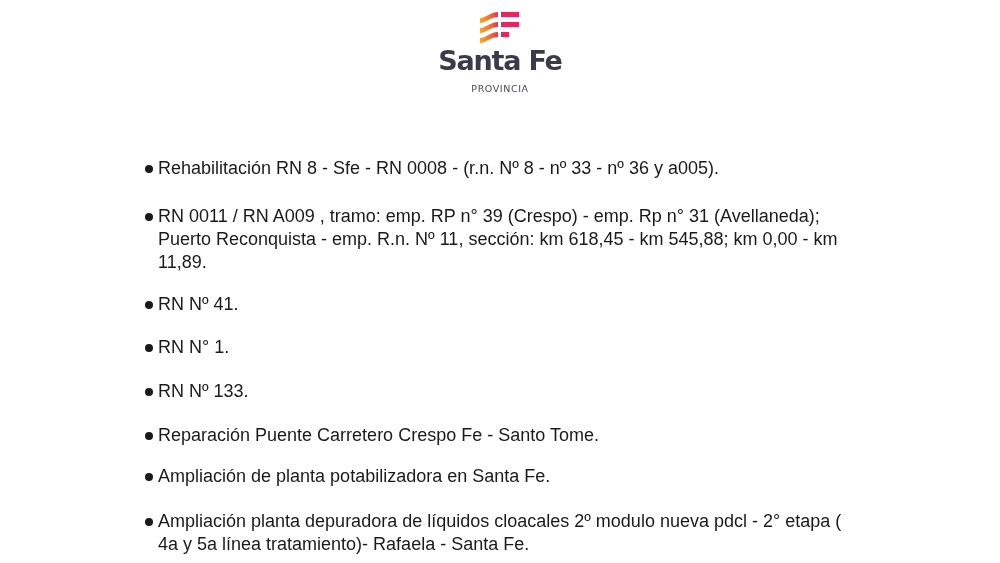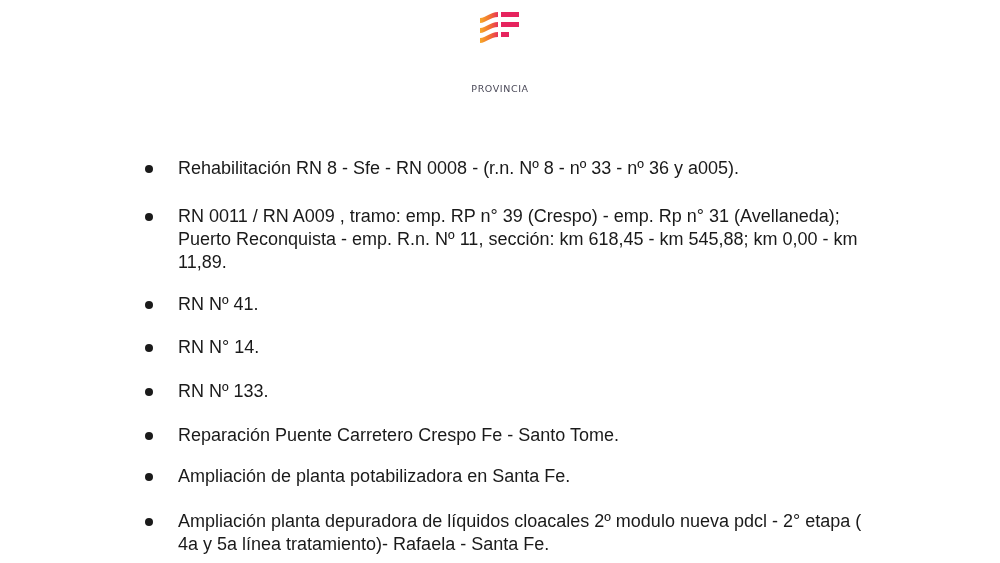--- a/index.html
+++ b/index.html
@@ -73,21 +73,21 @@
     .bullet {
       position: absolute;
       left: 145px;
       width: 8px;
       height: 8px;
       border-radius: 50%;
       background: #1a1a1a;
     }
     .item-text {
       position: absolute;
-      left: 178px;
+      left: 158px;
       width: 730px;
       white-space: pre-line;
     }
   </style>
 </head>
 <body>
 
 <div class="logo">
   <svg class="logo-mark" viewBox="0 0 44 34">
     <defs>
@@ -97,41 +97,42 @@
         <stop offset="1" stop-color="#e8325a"></stop>
       </linearGradient>
     </defs>
     <path d="M2 8 C8 8, 12 2, 20 2 L20 7 C12 7, 8 13, 2 13 Z" fill="url(#g1)"></path>
     <path d="M2 18 C8 18, 12 12, 20 12 L20 17 C12 17, 8 23, 2 23 Z" fill="url(#g1)"></path>
     <path d="M2 28 C8 28, 12 22, 20 22 L20 27 C12 27, 8 33, 2 33 Z" fill="url(#g1)"></path>
     <rect x="23" y="2" width="18" height="5" fill="#e6245e"></rect>
     <rect x="23" y="12" width="18" height="5" fill="#e6245e"></rect>
     <rect x="23" y="22" width="8" height="5" fill="#e6245e"></rect>
   </svg>
+  <div class="logo-title">Santa Fe</div>
   <div class="logo-sub">PROVINCIA</div>
 </div>
 
 <ul class="list">
   <li class="item" style="top:157px">
     <span class="bullet" style="top:8px"></span>
     <span class="item-text">Rehabilitación RN 8 - Sfe - RN 0008 - (r.n. Nº 8 - nº 33 - nº 36 y a005).</span>
   </li>
   <li class="item" style="top:205px">
     <span class="bullet" style="top:8px"></span>
     <span class="item-text">RN 0011 / RN A009 , tramo: emp. RP n° 39 (Crespo) - emp. Rp n° 31 (Avellaneda);
 Puerto Reconquista - emp. R.n. Nº 11, sección: km 618,45 - km 545,88; km 0,00 - km
 11,89.</span>
   </li>
   <li class="item" style="top:293px">
     <span class="bullet" style="top:8px"></span>
     <span class="item-text">RN Nº 41.</span>
   </li>
   <li class="item" style="top:336px">
     <span class="bullet" style="top:8px"></span>
-    <span class="item-text">RN N° 14.</span>
+    <span class="item-text">RN N° 1.</span>
   </li>
   <li class="item" style="top:380px">
     <span class="bullet" style="top:8px"></span>
     <span class="item-text">RN Nº 133.</span>
   </li>
   <li class="item" style="top:424px">
     <span class="bullet" style="top:8px"></span>
     <span class="item-text">Reparación Puente Carretero Crespo Fe - Santo Tome.</span>
   </li>
   <li class="item" style="top:465px">

